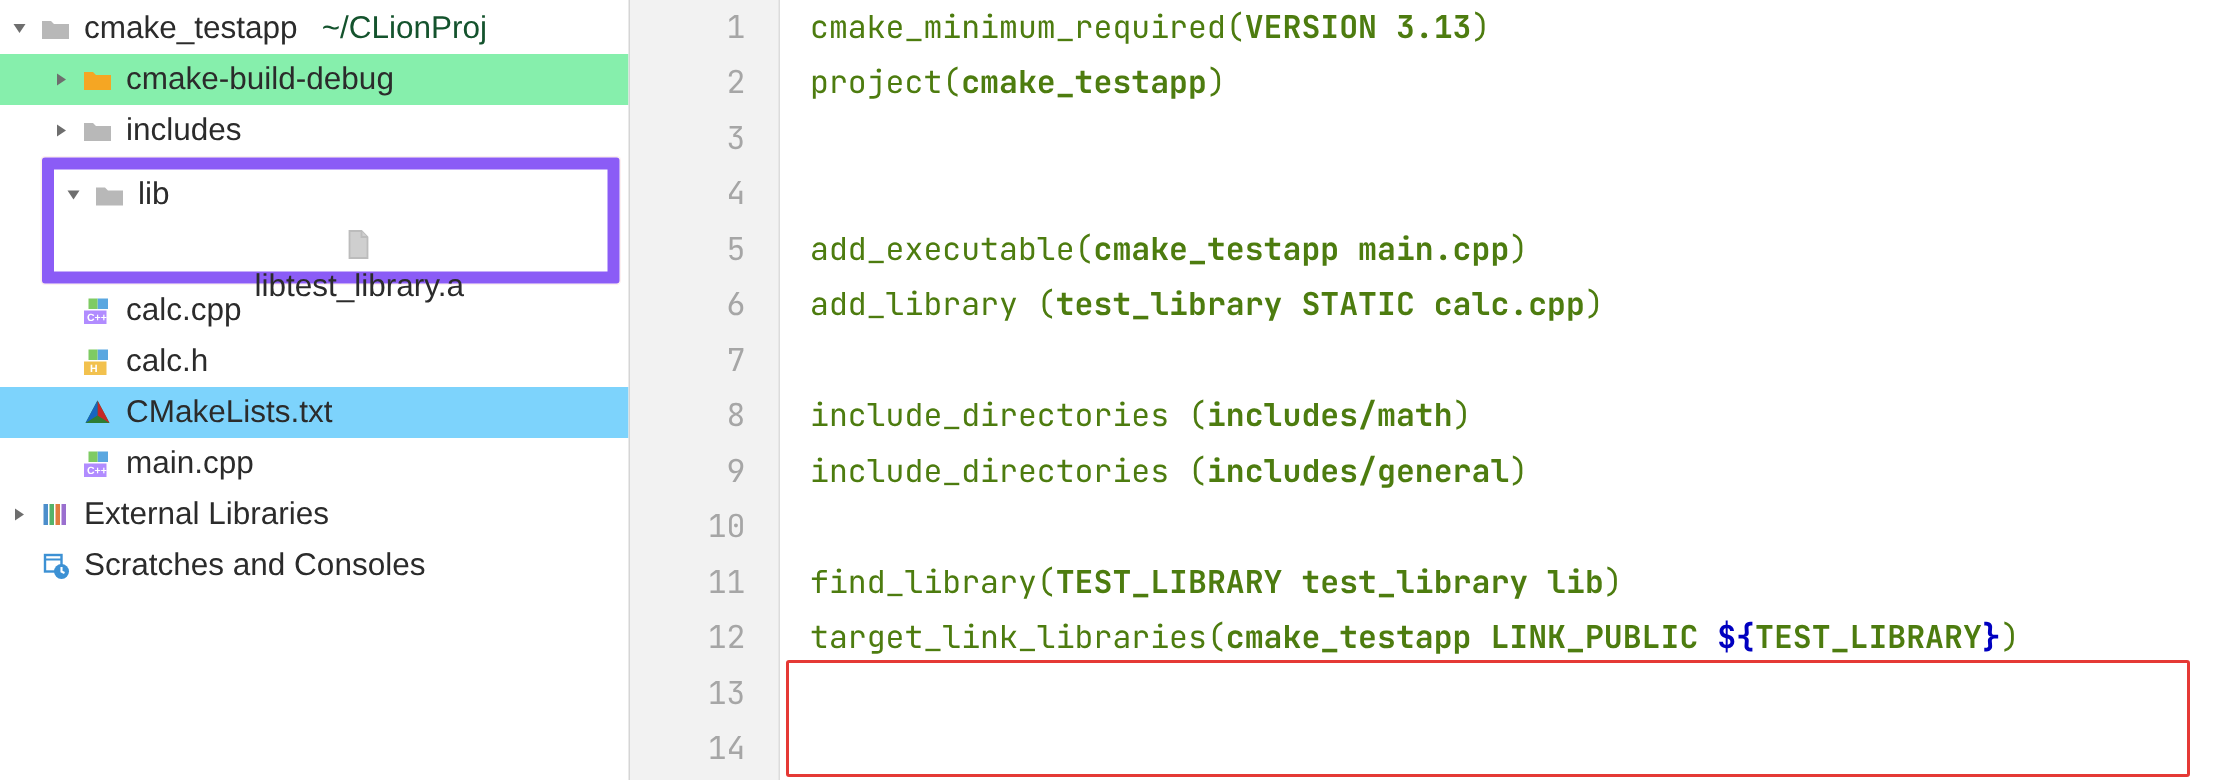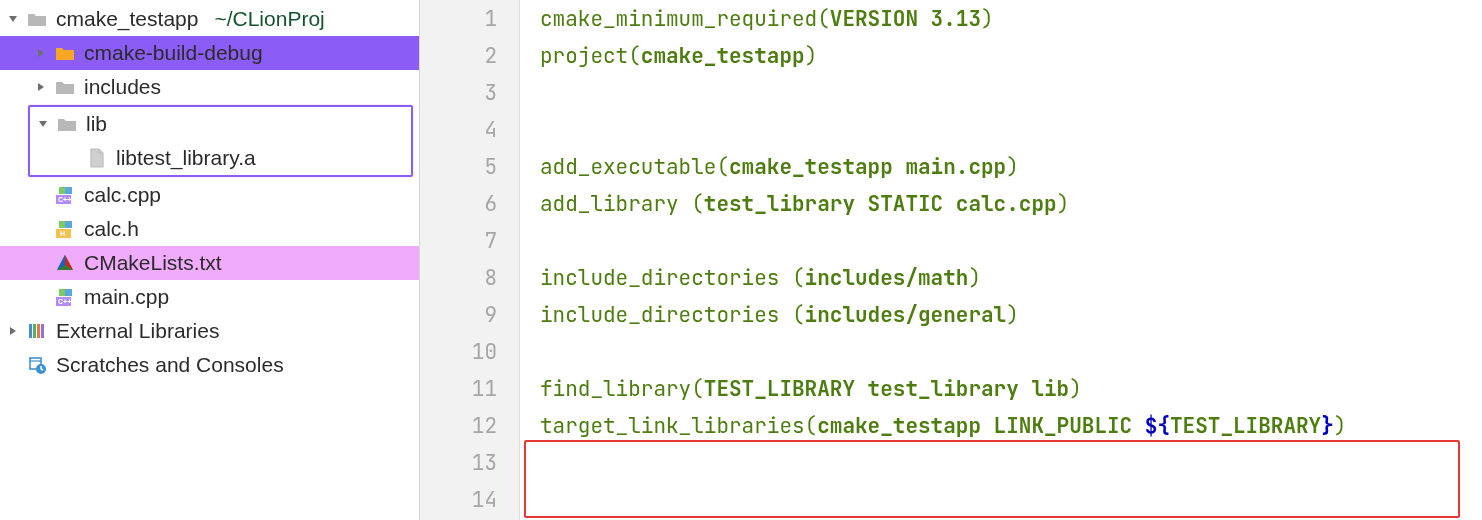--- a/index.html
+++ b/index.html
@@ -42,28 +42,28 @@
     align-items: center;
   }
   .tree-row .arrow svg { display:block; }
   .tree-row .no-arrow { width:14px; }
   .tree-row .icon {
     width: 22px; height: 22px;
     display: inline-flex; align-items: center; justify-content: center;
   }
   .tree-row .label { padding-left: 2px; }
   .tree-row .secondary { color: #14532d; padding-left: 10px; }
-  .tree .highlight-bg { background: #8b5cf6; text-align: center; }
-  .tree .selected { background: #f0abfc; align-items: center; }
+  .tree .highlight-bg { background: #86efac; text-align: center; }
+  .tree .selected { background: #7dd3fc; align-items: center; }
   .tree .depth-0 { padding-left: 6px; }
   .tree .depth-1 { padding-left: 34px; }
-  .tree .depth-2 { padding-left: 64px; }
+  .tree .depth-2 { padding-left: 64px; flex-direction: column; }
 
   .red-box-tree {
-    border: 2px solid #8b5cf6;
+    border: 8px solid #8b5cf6;
     margin: 1px 6px 1px 28px;
     border-radius: 2px;
     box-shadow: 0 0 0 1px rgba(229,57,53,.08);
   }
   .red-box-tree .tree-row.depth-1 { padding-left: 6px; }
   .red-box-tree .tree-row.depth-2 { padding-left: 36px; }
 
   
   .editor {
     flex: 1;

